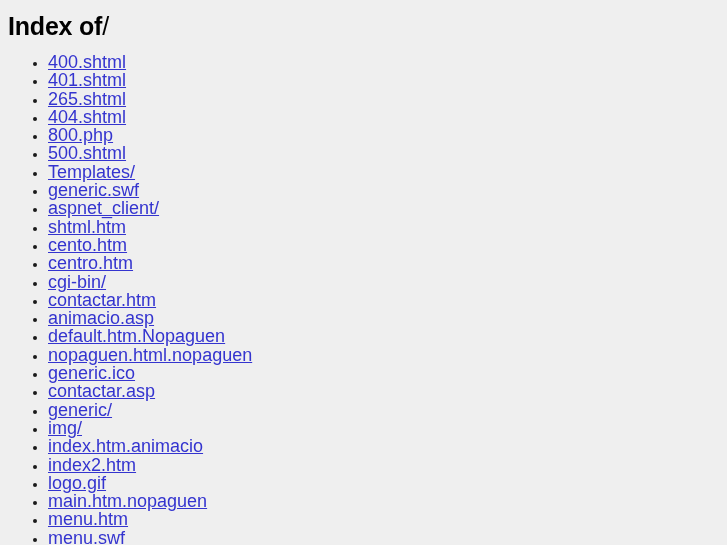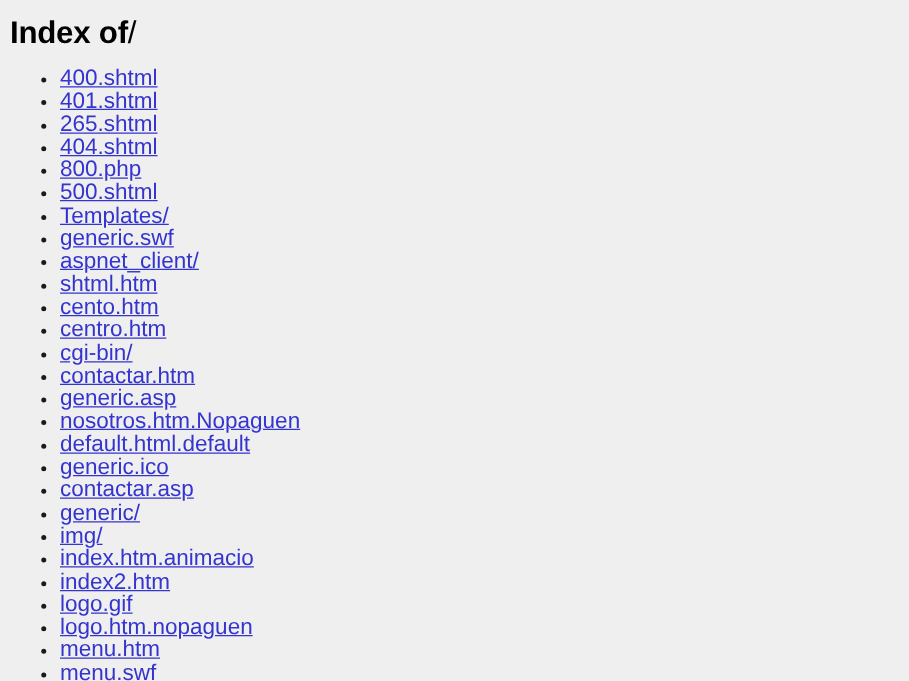--- a/index.html
+++ b/index.html
@@ -78,30 +78,30 @@
       <li><a href="#">800.php</a></li>
       <li><a href="#">500.shtml</a></li>
       <li><a href="#">Templates/</a></li>
       <li><a href="#">generic.swf</a></li>
       <li><a href="#">aspnet_client/</a></li>
       <li><a href="#">shtml.htm</a></li>
       <li><a href="#">cento.htm</a></li>
       <li><a href="#">centro.htm</a></li>
       <li><a href="#">cgi-bin/</a></li>
       <li><a href="#">contactar.htm</a></li>
-      <li><a href="#">generic.asp</a></li>
-      <li><a href="#">nosotros.htm.Nopaguen</a></li>
-      <li><a href="#">default.html.default</a></li>
+      <li><a href="#">animacio.asp</a></li>
+      <li><a href="#">default.htm.Nopaguen</a></li>
+      <li><a href="#">nopaguen.html.nopaguen</a></li>
       <li><a href="#">generic.ico</a></li>
       <li><a href="#">contactar.asp</a></li>
       <li><a href="#">generic/</a></li>
       <li><a href="#">img/</a></li>
       <li><a href="#">index.htm.animacio</a></li>
       <li><a href="#">index2.htm</a></li>
       <li><a href="#">logo.gif</a></li>
-      <li><a href="#">logo.htm.nopaguen</a></li>
+      <li><a href="#">main.htm.nopaguen</a></li>
       <li><a href="#">menu.htm</a></li>
       <li><a href="#">menu.swf</a></li>
       <li><a href="#">nosotros.htm</a></li>
       <li><a href="#">nuevo.htm</a></li>
     </ul>
 
 </div>
 
 </body></html>

